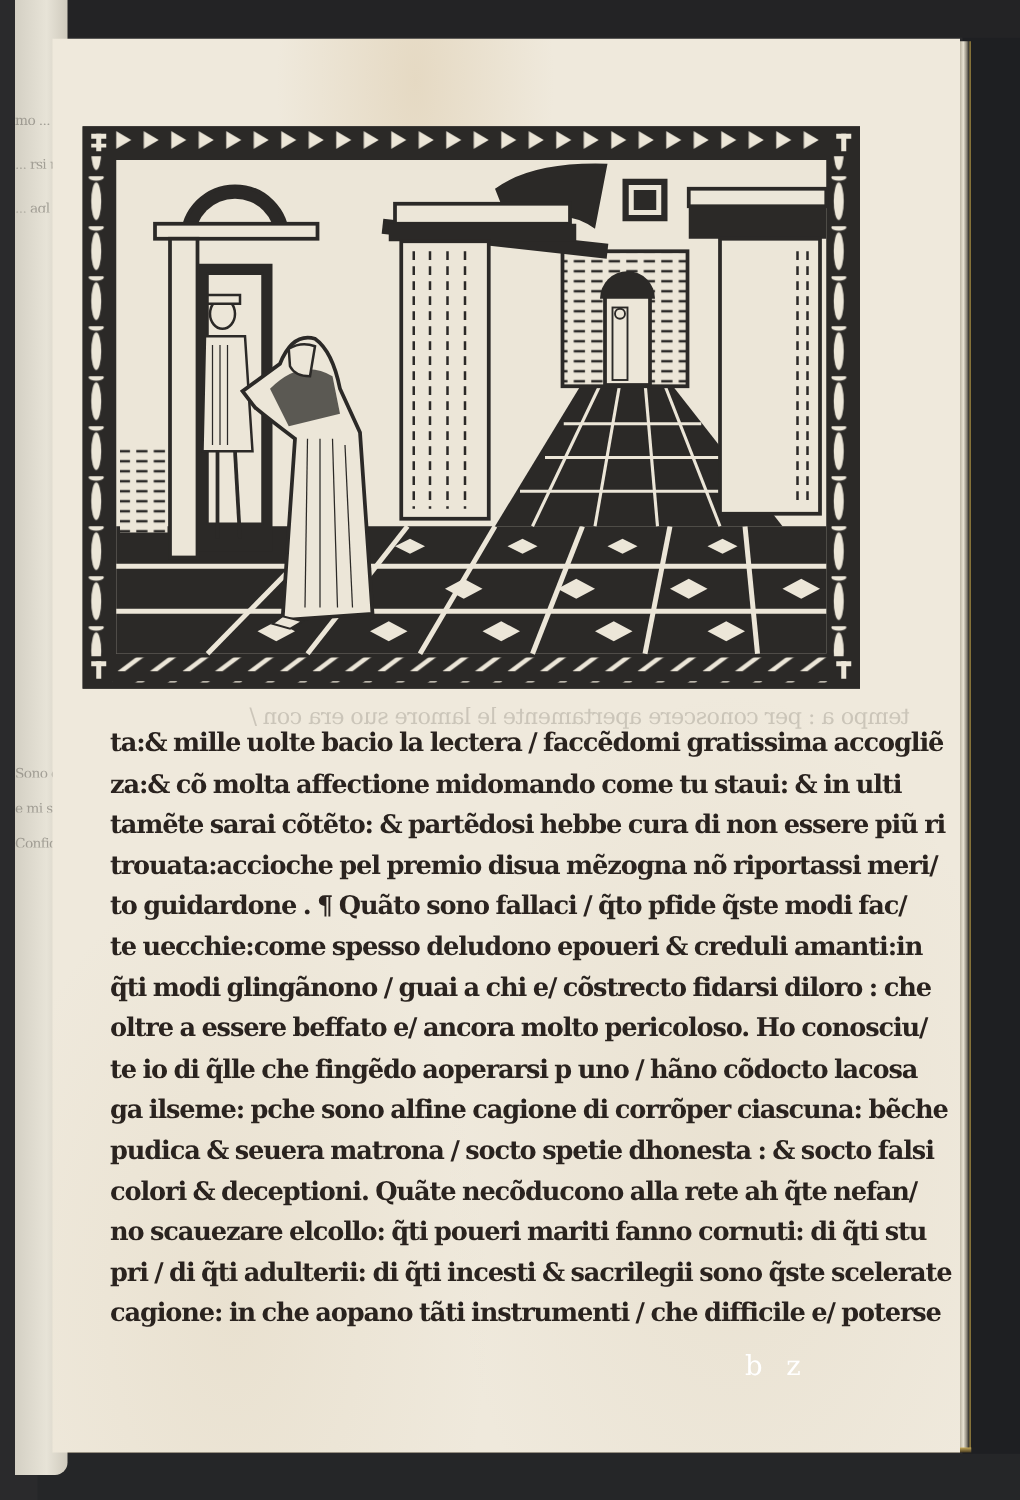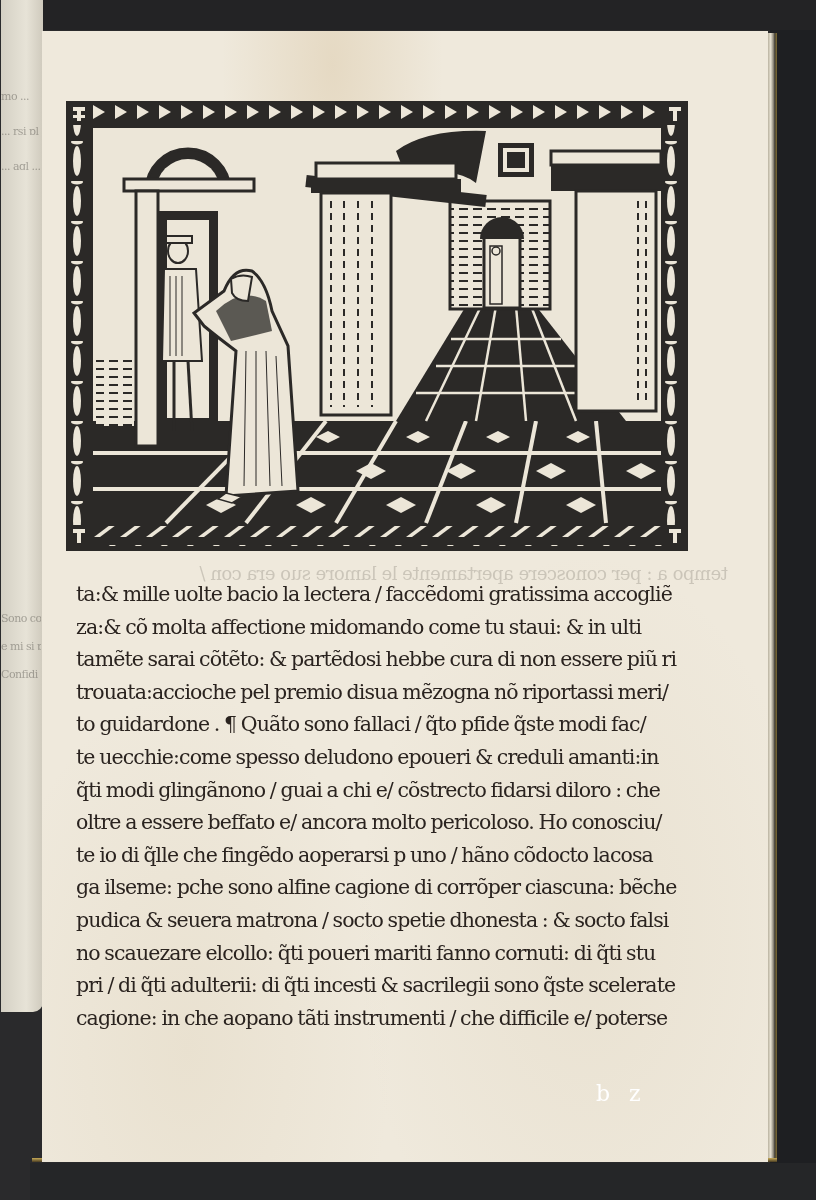--- a/index.html
+++ b/index.html
@@ -10,21 +10,21 @@
   }
   
   .cover-top { position:absolute; left:36px; top:0; width:780px; height:30px; background:#232325; }
   .cover-right { position:absolute; left:770px; top:30px; width:46px; height:1145px; background:#1e1f22; }
   .edge-right { position:absolute; left:768px; top:33px; width:9px; height:1128px;
     background:linear-gradient(90deg,#b9b2a0 0,#e8e2d2 30%,#8d8779 60%,#2b2a26 80%,#b79a47 90%,#1e1e1e 100%); }
   .cover-bottom { position:absolute; left:30px; top:1163px; width:786px; height:37px; background:#252628; }
   .gilt-bottom { position:absolute; left:32px; top:1158px; width:745px; height:4px; background:linear-gradient(#c6a957,#4a3d22); }
   
   .left-page {
-    position:absolute; left:1px; top:0; width:42px; height:1012px;
+    position:absolute; left:12px; top:0; width:42px; height:1180px;
     background:linear-gradient(90deg,#d4d0c4 0,#e7e3d7 60%,#cfcabd 100%);
     border-bottom-right-radius:10px;
     overflow:hidden;
   }
   .left-page .ghost-line {
     position:absolute; left:0; width:40px; height:10px;
     font-size:11px; color:#6d6a63; opacity:.55; filter:blur(.6px);
     white-space:nowrap; overflow:hidden; letter-spacing:-0.5px;
   }
   
@@ -37,21 +37,21 @@
       radial-gradient(ellipse at 20% 90%, rgba(200,180,140,.15), transparent 25%);
   }
   
   .woodcut {
     position:absolute; left:66px; top:101px; width:622px; height:450px;
     background:#2b2927; box-sizing:border-box;
   }
   .woodcut svg { display:block; }
   
   .text-block {
-    position:absolute; left:76px; top:578px; width:620px;
+    position:absolute; left:88px; top:578px; width:620px;font-weight:bold;
   }
   .text-line {
     font-family:"DejaVu Serif", serif;
     font-size:20.5px; line-height:32.6px; height:32.6px;
     color:#2a231f; white-space:nowrap;
     letter-spacing:-0.9px; word-spacing:-1px;
   }
   .show-through {
     position:absolute; left:200px; top:563px; font-size:18px; color:#8a857a; opacity:.35;
     white-space:nowrap; transform:scaleX(-1); filter:blur(.4px); letter-spacing:-0.5px;
@@ -232,18 +232,19 @@
   <div class="text-line">za:&amp; cõ molta affectione midomando come tu staui: &amp; in ulti</div>
   <div class="text-line">tamẽte sarai cõtẽto: &amp; partẽdosi hebbe cura di non essere piũ ri</div>
   <div class="text-line">trouata:accioche pel premio disua mẽzogna nõ riportassi meri/</div>
   <div class="text-line">to guidardone . ¶ Quãto sono fallaci / q̃to pfide q̃ste modi fac/</div>
   <div class="text-line">te uecchie:come spesso deludono epoueri &amp; creduli amanti:in</div>
   <div class="text-line">q̃ti modi glingãnono / guai a chi e/ cõstrecto fidarsi diloro : che</div>
   <div class="text-line">oltre a essere beffato e/ ancora molto pericoloso. Ho conosciu/</div>
   <div class="text-line">te io di q̃lle che fingẽdo aoperarsi p uno / hãno cõdocto lacosa</div>
   <div class="text-line">ga ilseme: pche sono alfine cagione di corrõper ciascuna: bẽche</div>
   <div class="text-line">pudica &amp; seuera matrona / socto spetie dhonesta : &amp; socto falsi</div>
+  <div class="text-line">colori &amp; deceptioni. Quãte necõducono alla rete ah q̃te nefan/</div>
   <div class="text-line">no scauezare elcollo: q̃ti poueri mariti fanno cornuti: di q̃ti stu</div>
   <div class="text-line">pri / di q̃ti adulterii: di q̃ti incesti &amp; sacrilegii sono q̃ste scelerate</div>
   <div class="text-line">cagione: in che aopano tãti instrumenti / che difficile e/ poterse</div>
 </div>
 
 <div class="signature">b z</div>
 
 </body></html>

